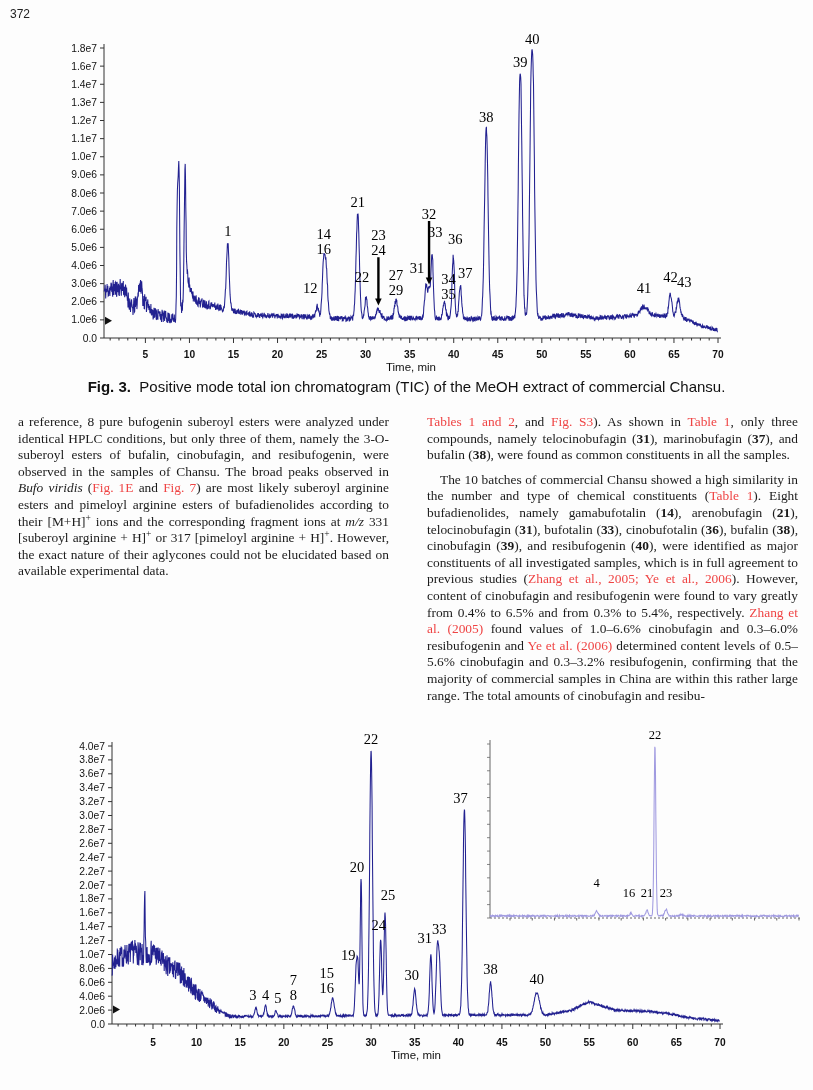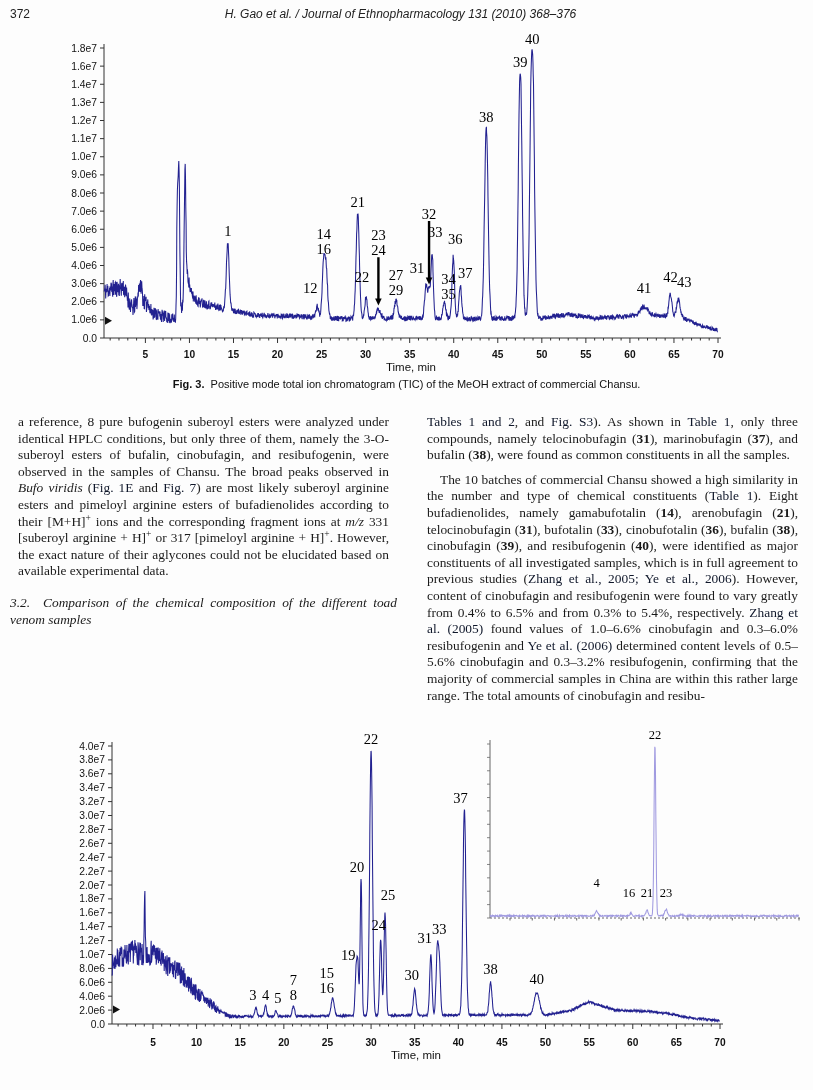--- a/index.html
+++ b/index.html
@@ -3,43 +3,42 @@
 <meta charset="utf-8">
 <style>
   html,body{margin:0;padding:0;background:#fff;}
   .page{position:relative;width:813px;height:1090px;background:#fdfdfd;overflow:hidden;
         font-family:"Liberation Serif",serif;color:#1a1a1a;}
   .header{position:absolute;top:7px;left:0;right:12px;height:16px;
           font-family:"Liberation Sans",sans-serif;font-size:12px;color:#222;}
   .pagenum{position:absolute;left:10px;top:0;font-style:normal;}
   .rhead{position:absolute;left:0;right:0;text-align:center;font-style:italic;}
   .chart{position:absolute;}
-  .caption{position:absolute;font-family:"Liberation Sans",sans-serif;font-size:11px;color:#111;}
+  .caption{position:absolute;font-family:"Liberation Sans",sans-serif;font-size:15px;color:#111;}
   #cap3{top:378px;left:0;right:0;text-align:center;}
   #cap4{top:1063px;left:8px;width:797px;text-align:justify;line-height:13.6px;}
   .col{position:absolute;top:406px;width:387px;text-align:justify;
        font-size:13.4px;line-height:16.6px;}
   #col-left{left:10px;}
   #col-right{left:419px;}
   .col p{margin:8px;}
   .col p.indent{text-indent:13px;}
   .col p.heading{font-style:italic;margin:15px 0 14px 0;}
   .st-i{font-style:italic;}
   .st-b{font-weight:bold;}
-  .st-link{color:#0f172a;font-family:Liberation Serif, serif;}
+  .st-link{color:#ef4444;font-family:Liberation Serif, serif;}
   sup.st-sup{font-size:9.5px;line-height:0;}
 </style>
 </head>
 <body>
 
 <div class="page">
 
   <div class="header">
     <span class="pagenum">372</span>
-    <span class="rhead">H. Gao et al. / Journal of Ethnopharmacology 131 (2010) 368–376</span>
   </div>
 
   <div class="chart" id="chart-fig3" style="left: 60px; top: 36px; width: 670px; height: 330px;"><svg width="670" height="330" style="overflow: visible;">
         <line x1="40" y1="12" x2="44" y2="12" stroke="#333333" stroke-width="1"></line>
         <text x="37" y="15.5" text-anchor="end" font-family="&quot;Liberation Sans&quot;,sans-serif" font-size="10.3" fill="#111">1.8e7</text>
         <line x1="40" y1="30.125" x2="44" y2="30.125" stroke="#333333" stroke-width="1"></line>
         <text x="37" y="33.625" text-anchor="end" font-family="&quot;Liberation Sans&quot;,sans-serif" font-size="10.3" fill="#111">1.6e7</text>
         <line x1="40" y1="48.25" x2="44" y2="48.25" stroke="#333333" stroke-width="1"></line>
         <text x="37" y="51.75" text-anchor="end" font-family="&quot;Liberation Sans&quot;,sans-serif" font-size="10.3" fill="#111">1.4e7</text>
         <line x1="40" y1="66.375" x2="44" y2="66.375" stroke="#333333" stroke-width="1"></line>
@@ -184,21 +183,20 @@
         <text x="472.12625538020086" y="7.8" text-anchor="middle" font-family="&quot;Liberation Serif&quot;,serif" font-size="14.5" fill="#000">40</text>
         <text x="584.0028694404591" y="256.7" text-anchor="middle" font-family="&quot;Liberation Serif&quot;,serif" font-size="14.5" fill="#000">41</text>
         <text x="610.4304160688665" y="245.8" text-anchor="middle" font-family="&quot;Liberation Serif&quot;,serif" font-size="14.5" fill="#000">42</text>
         <text x="624.3586800573888" y="251.3" text-anchor="middle" font-family="&quot;Liberation Serif&quot;,serif" font-size="14.5" fill="#000">43</text>
         <text x="351" y="335" text-anchor="middle" font-family="&quot;Liberation Sans&quot;,sans-serif" font-size="11.5" fill="#111">Time, min</text>
       </svg></div>
   <div class="caption" id="cap3"><span class="st-b">Fig. 3.</span>&nbsp; Positive mode total ion chromatogram (TIC) of the MeOH extract of commercial Chansu.</div>
 
   <div class="col" id="col-left">
       <p class="">a reference, 8 pure bufogenin suberoyl esters were analyzed under identical HPLC conditions, but only three of them, namely the 3-O-suberoyl esters of bufalin, cinobufagin, and resibufogenin, were observed in the samples of Chansu. The broad peaks observed in <span class="st-i">Bufo viridis</span> (<span class="st-link">Fig. 1E</span> and <span class="st-link">Fig. 7</span>) are most likely suberoyl arginine esters and pimeloyl arginine esters of bufadienolides according to their [M+H]<sup class="st-sup">+</sup> ions and the corresponding fragment ions at <span class="st-i">m/z</span> 331 [suberoyl arginine + H]<sup class="st-sup">+</sup> or 317 [pimeloyl arginine + H]<sup class="st-sup">+</sup>. However, the exact nature of their aglycones could not be elucidated based on available experimental data.</p>
-      <p class="heading">3.2.&nbsp; Comparison of the chemical composition of the different toad venom samples</p>
     </div>
   <div class="col" id="col-right">
       <p class=""><span class="st-link">Tables 1 and 2</span>, and <span class="st-link">Fig. S3</span>). As shown in <span class="st-link">Table 1</span>, only three compounds, namely telocinobufagin (<span class="st-b">31</span>), marinobufagin (<span class="st-b">37</span>), and bufalin (<span class="st-b">38</span>), were found as common constituents in all the samples.</p>
       <p class=" indent">The 10 batches of commercial Chansu showed a high similarity in the number and type of chemical constituents (<span class="st-link">Table 1</span>). Eight bufadienolides, namely gamabufotalin (<span class="st-b">14</span>), arenobufagin (<span class="st-b">21</span>), telocinobufagin (<span class="st-b">31</span>), bufotalin (<span class="st-b">33</span>), cinobufotalin (<span class="st-b">36</span>), bufalin (<span class="st-b">38</span>), cinobufagin (<span class="st-b">39</span>), and resibufogenin (<span class="st-b">40</span>), were identified as major constituents of all investigated samples, which is in full agreement to previous studies (<span class="st-link">Zhang et al., 2005; Ye et al., 2006</span>). However, content of cinobufagin and resibufogenin were found to vary greatly from 0.4% to 6.5% and from 0.3% to 5.4%, respectively. <span class="st-link">Zhang et al. (2005)</span> found values of 1.0–6.6% cinobufagin and 0.3–6.0% resibufogenin and <span class="st-link">Ye et al. (2006)</span> determined content levels of 0.5–5.6% cinobufagin and 0.3–3.2% resibufogenin, confirming that the majority of commercial samples in China are within this rather large range. The total amounts of cinobufagin and resibu-</p>
     </div>
 
   <div class="chart" id="chart-fig4" style="left: 62px; top: 736px; width: 670px; height: 322px;"><svg width="670" height="322" style="overflow: visible;">
         <line x1="46" y1="10" x2="50" y2="10" stroke="#333333" stroke-width="1"></line>
         <text x="43" y="13.5" text-anchor="end" font-family="&quot;Liberation Sans&quot;,sans-serif" font-size="10.3" fill="#111">4.0e7</text>
         <line x1="46" y1="23.9" x2="50" y2="23.9" stroke="#333333" stroke-width="1"></line>

